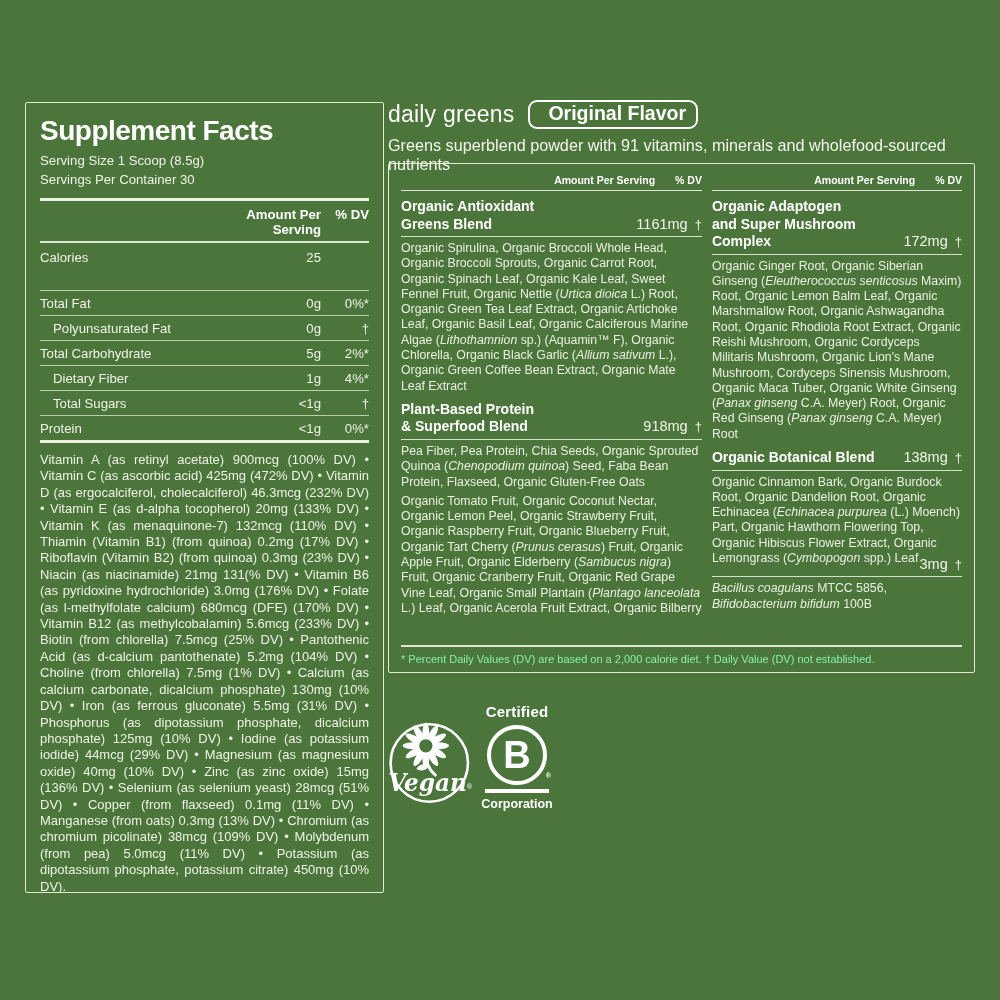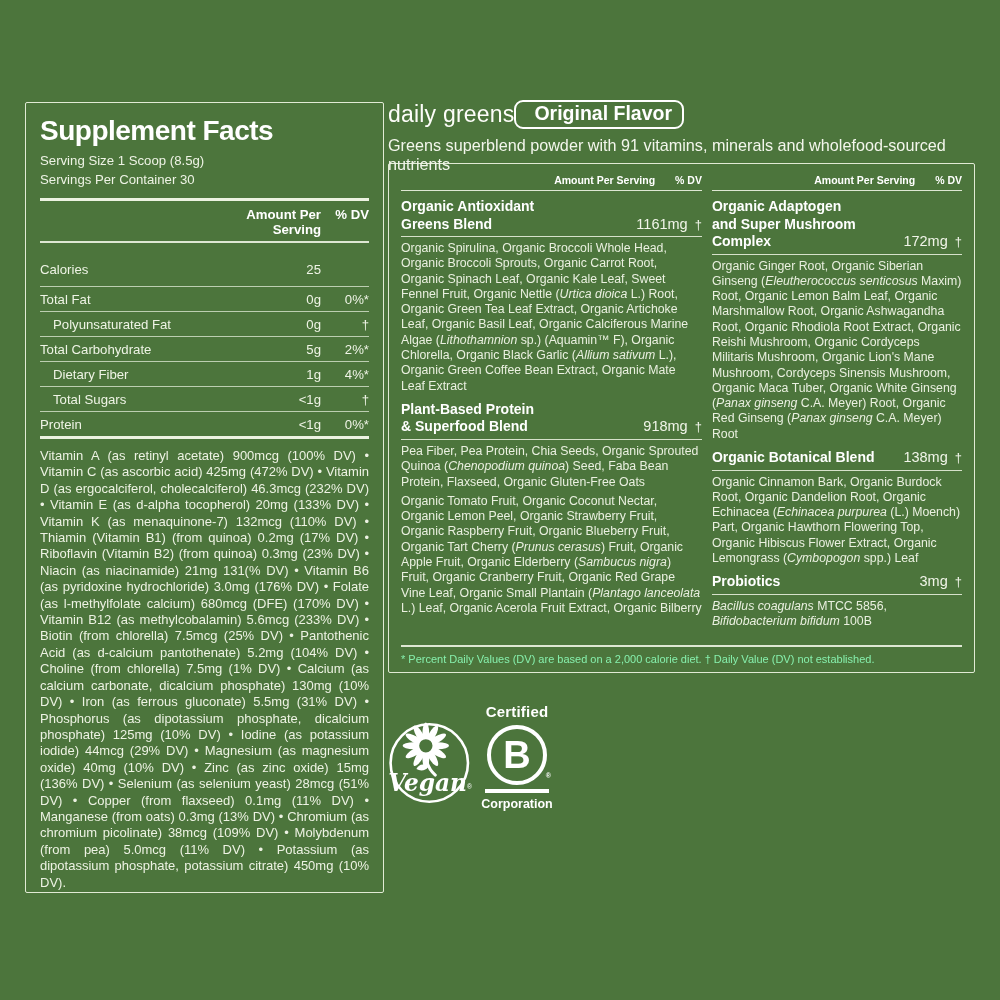--- a/index.html
+++ b/index.html
@@ -23,28 +23,28 @@
   }
   .facts-title { font-size:28px; font-weight:700; color:#ffffff; letter-spacing:-.5px; line-height:31px; margin-bottom:5px; }
   .serving { font-size:13.2px; line-height:19px; color:#eef3e5; }
   .bar { border-bottom:3px solid #ecf2e1; }
   .bar.m1 { margin-top:9px; }
   .frow { display:grid; grid-template-columns:1fr 118px 48px; align-items:baseline;
           padding:4.5px 0; border-bottom:1px solid rgba(237,243,226,.7); font-size:13.2px; }
   .frow .famt { text-align:right; }
   .frow .fdv { text-align:right; }
   .frow.hdr { font-weight:700; color:#ffffff; border-bottom:2px solid rgba(238,244,227,.9); padding:6px 0 4px 0; }
-  .frow.cal { padding:7px 0 9px 0;margin-top:12px; }
+  .frow.cal { padding:7px 0 25px 0; }
   .frow.indent .flabel { padding-left:13px; }
   .frow.last { border-bottom:3px solid #ecf2e1; }
   .micros { font-size:13px; line-height:16.4px; text-align:justify; color:#edf2e3; margin-top:9px; }
 
   
   .right-header { left:388px; top:100px; width:590px; }
-  .product-line { display:flex; align-items:center; }
+  .product-line { display:flex; align-items:center; gap:14px; }
   .product-name { font-size:23px; font-weight:400; color:#fdfdf9; letter-spacing:.2px; }
   .flavor-badge { border:2.5px solid #ffffff; border-radius:9px; padding:0px 10px 2px 18px;
                   font-size:19.5px; font-weight:700; color:#ffffff; }
   .tagline { margin-top:7px; font-size:16.2px; color:#f3f6ec; }
 
   
   .blends-panel {
     left:388px; top:163px; width:587px; height:510px;
     border:1.5px solid rgba(238,244,227,.92);
     border-radius:2px;
@@ -190,21 +190,20 @@
       <div>
         <div class="blend-head">
           <div>Organic Botanical Blend</div>
           <span class="blend-amt"><span>138mg</span><span class="dg">†</span></span>
         </div>
         <p class="ingredients"><span>Organic Cinnamon Bark, Organic Burdock Root, Organic Dandelion Root, Organic Echinacea (</span><i>Echinacea purpurea</i><span> (L.) Moench) Part, Organic Hawthorn Flowering Top, Organic Hibiscus Flower Extract, Organic Lemongrass (</span><i>Cymbopogon</i><span> spp.) Leaf</span></p>
       </div>
 
       <div>
         <div class="blend-head">
-          <div>Probiotics</div>
           <span class="blend-amt"><span>3mg</span><span class="dg">†</span></span>
         </div>
         <p class="ingredients"><i>Bacillus coagulans</i><span> MTCC 5856, </span><i>Bifidobacterium bifidum</i><span> 100B</span></p>
       </div>
     </div>
 
   </div>
   <div class="panel-foot">* Percent Daily Values (DV) are based on a 2,000 calorie diet. † Daily Value (DV) not established.</div>
 </div>
 

